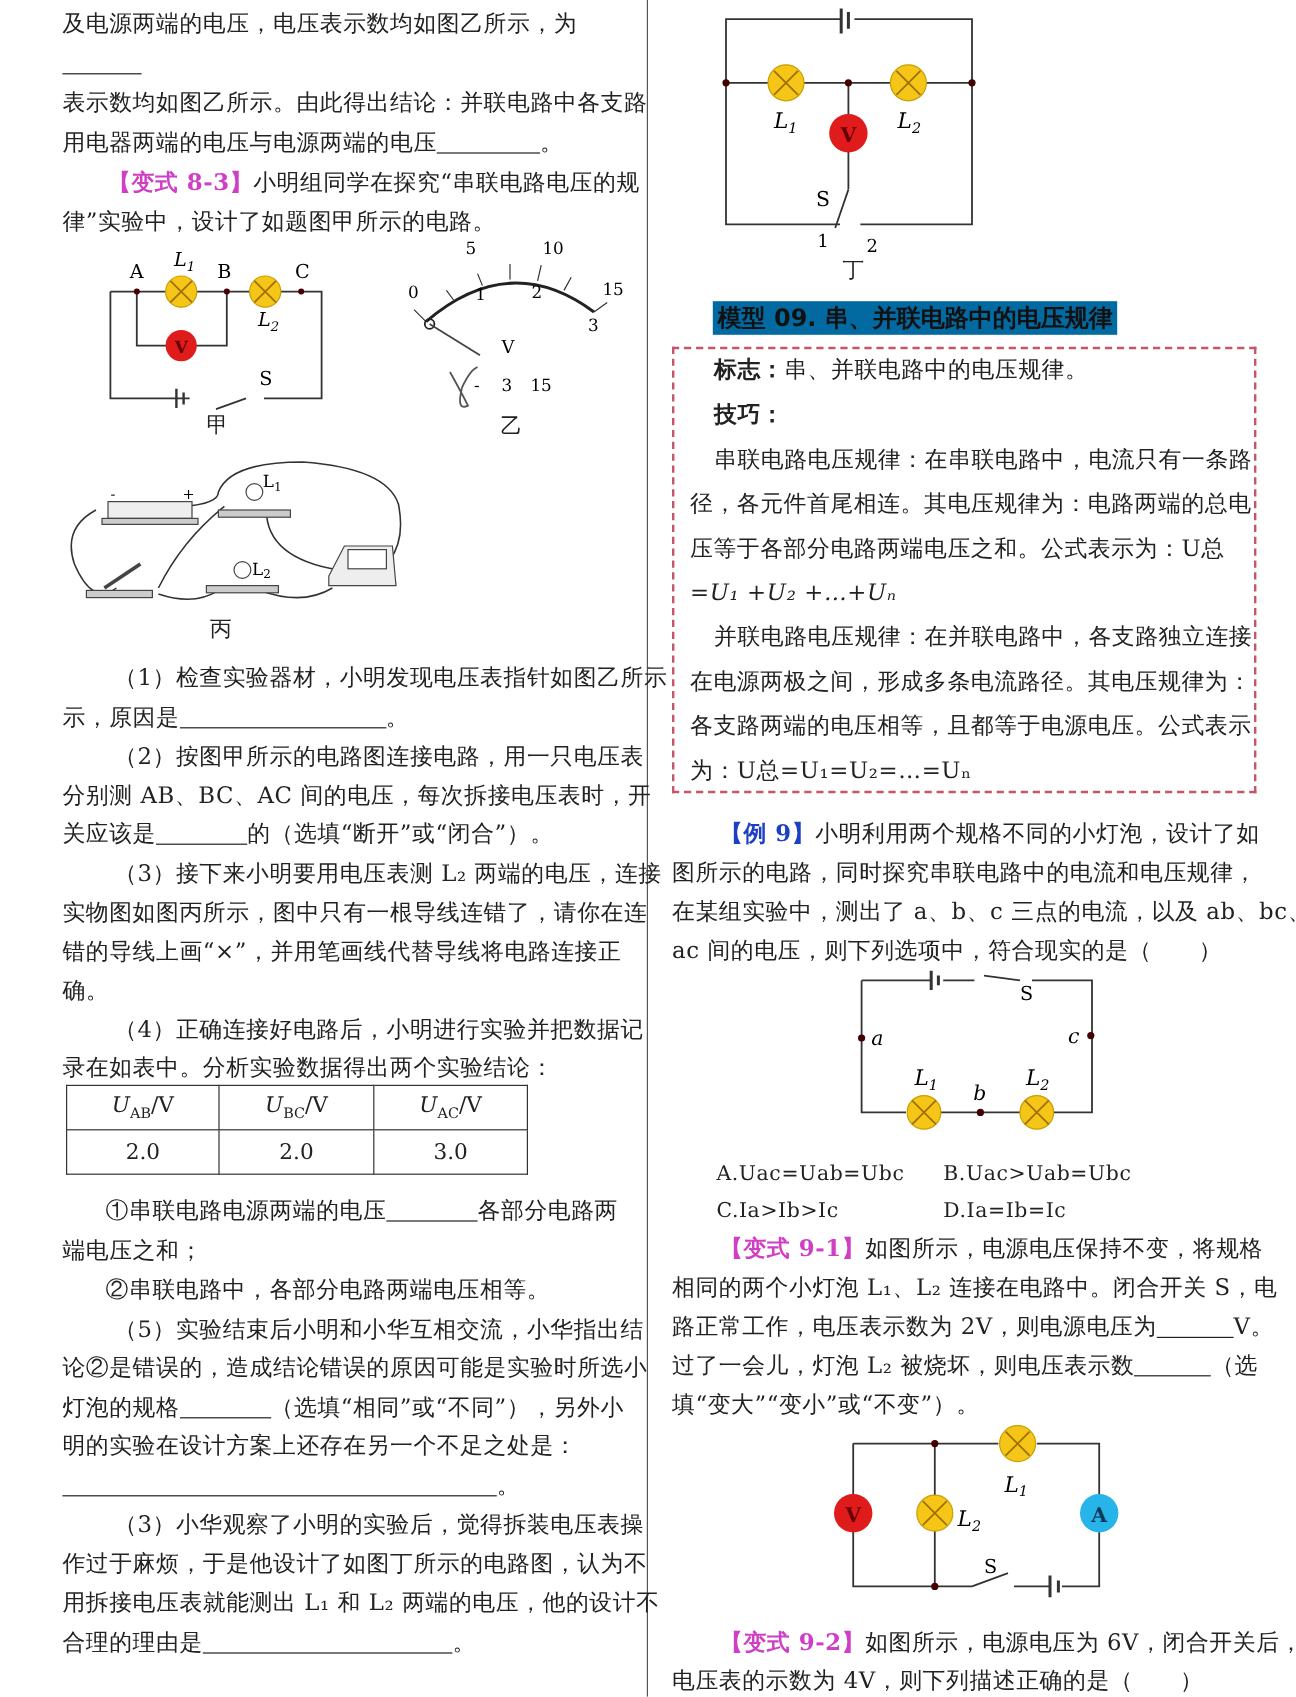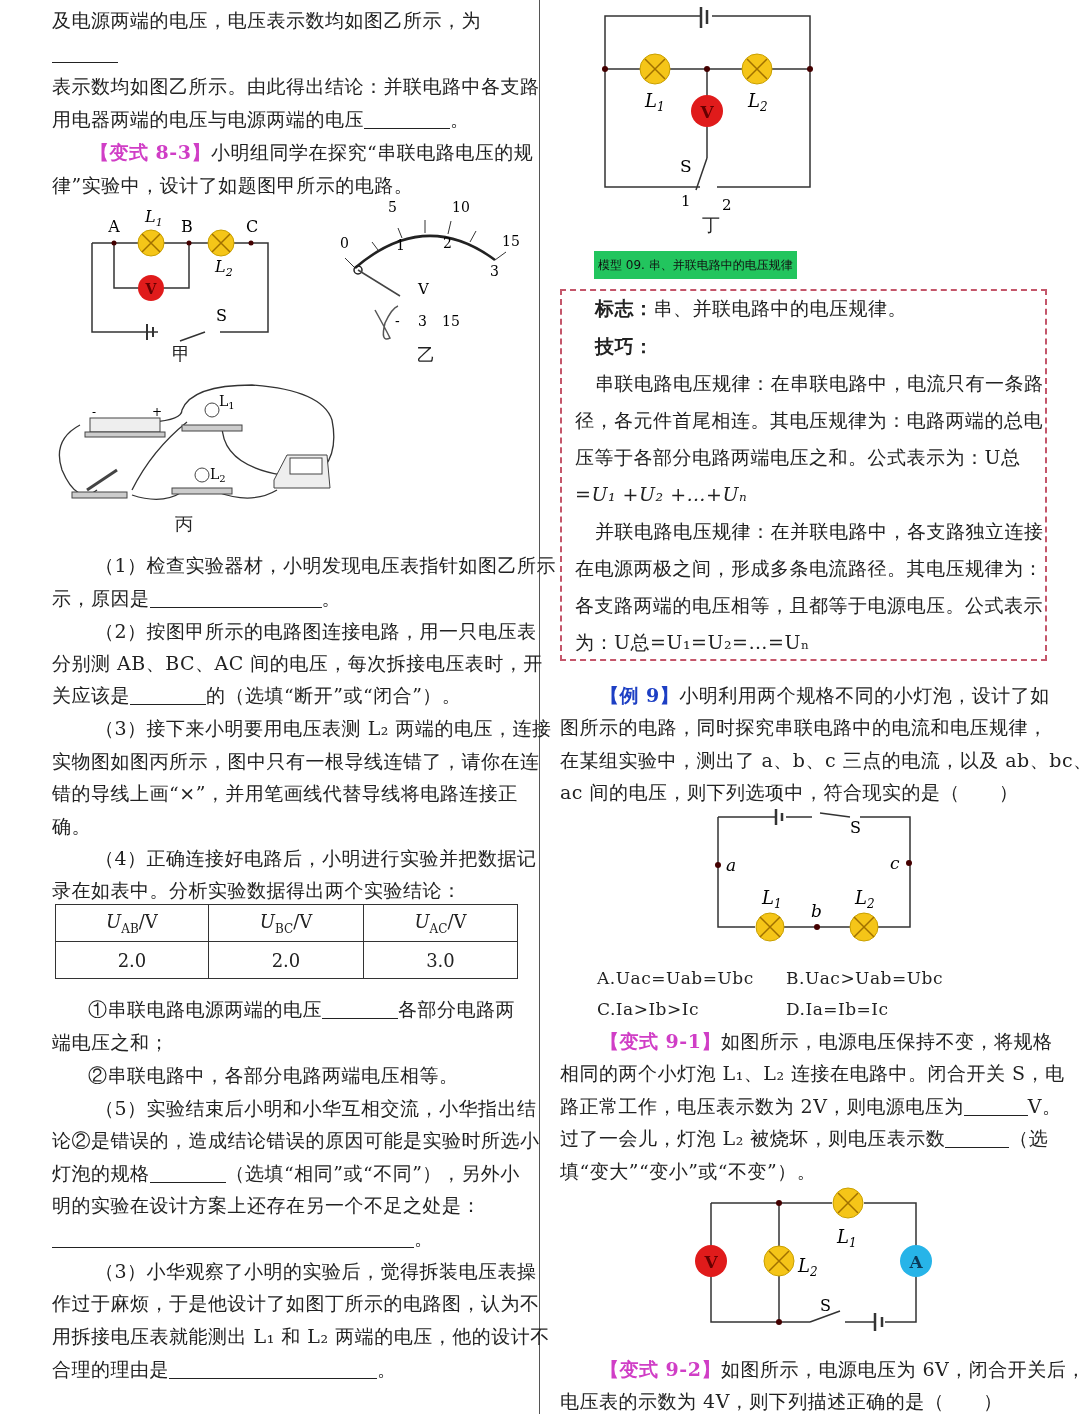--- a/index.html
+++ b/index.html
@@ -6,24 +6,24 @@
   body{width:1080px;height:1414px;position:relative;overflow:hidden;
        font-family:"DejaVu Serif","Liberation Serif",serif;color:#222;font-size:19px;}
   .divider{position:absolute;left:539px;top:0;width:1px;height:1414px;background:#555;}
   .line{position:absolute;white-space:nowrap;line-height:32px;height:32px;letter-spacing:0.5px;}
   .blank{display:inline-block;border-bottom:1px solid #222;height:20px;vertical-align:-3px;}
   .tag-pink{color:#d03ec6;font-weight:bold;}
   .tag-blue{color:#1d3fc4;font-weight:bold;}
   .bold{font-weight:bold;}
   .i{font-style:italic;}
   sub{font-size:12px;}
-  .model-title{position:absolute;background:#22c55e;font-weight:normal;font-family:"DejaVu Sans","Liberation Sans",sans-serif;
-       font-size:12px;padding:2px 4px;line-height:24px;color:#111;}
+  .model-title{position:absolute;background:#0369a1;font-weight:bold;font-family:"DejaVu Sans","Liberation Sans",sans-serif;
+       font-size:20px;padding:2px 4px;line-height:24px;color:#111;}
   .tipbox{position:absolute;left:560px;top:289px;width:487px;height:372px;border:2px dashed #c4566a;box-sizing:border-box;}
-  table.data{position:absolute;left:55px;top:904px;width:463px;border-collapse:collapse;font-size:18px;}
+  table.data{position:absolute;left:55px;top:904px;width:385px;border-collapse:collapse;font-size:18px;}
   table.data td{border:1px solid #333;text-align:center;height:34px;}
   .fig-label{position:absolute;font-size:18px;}
   svg text{font-family:"DejaVu Serif","Liberation Serif",serif;}
 </style>
 </head>
 <body>
 
 <div class="divider"></div>
 
 <div>

